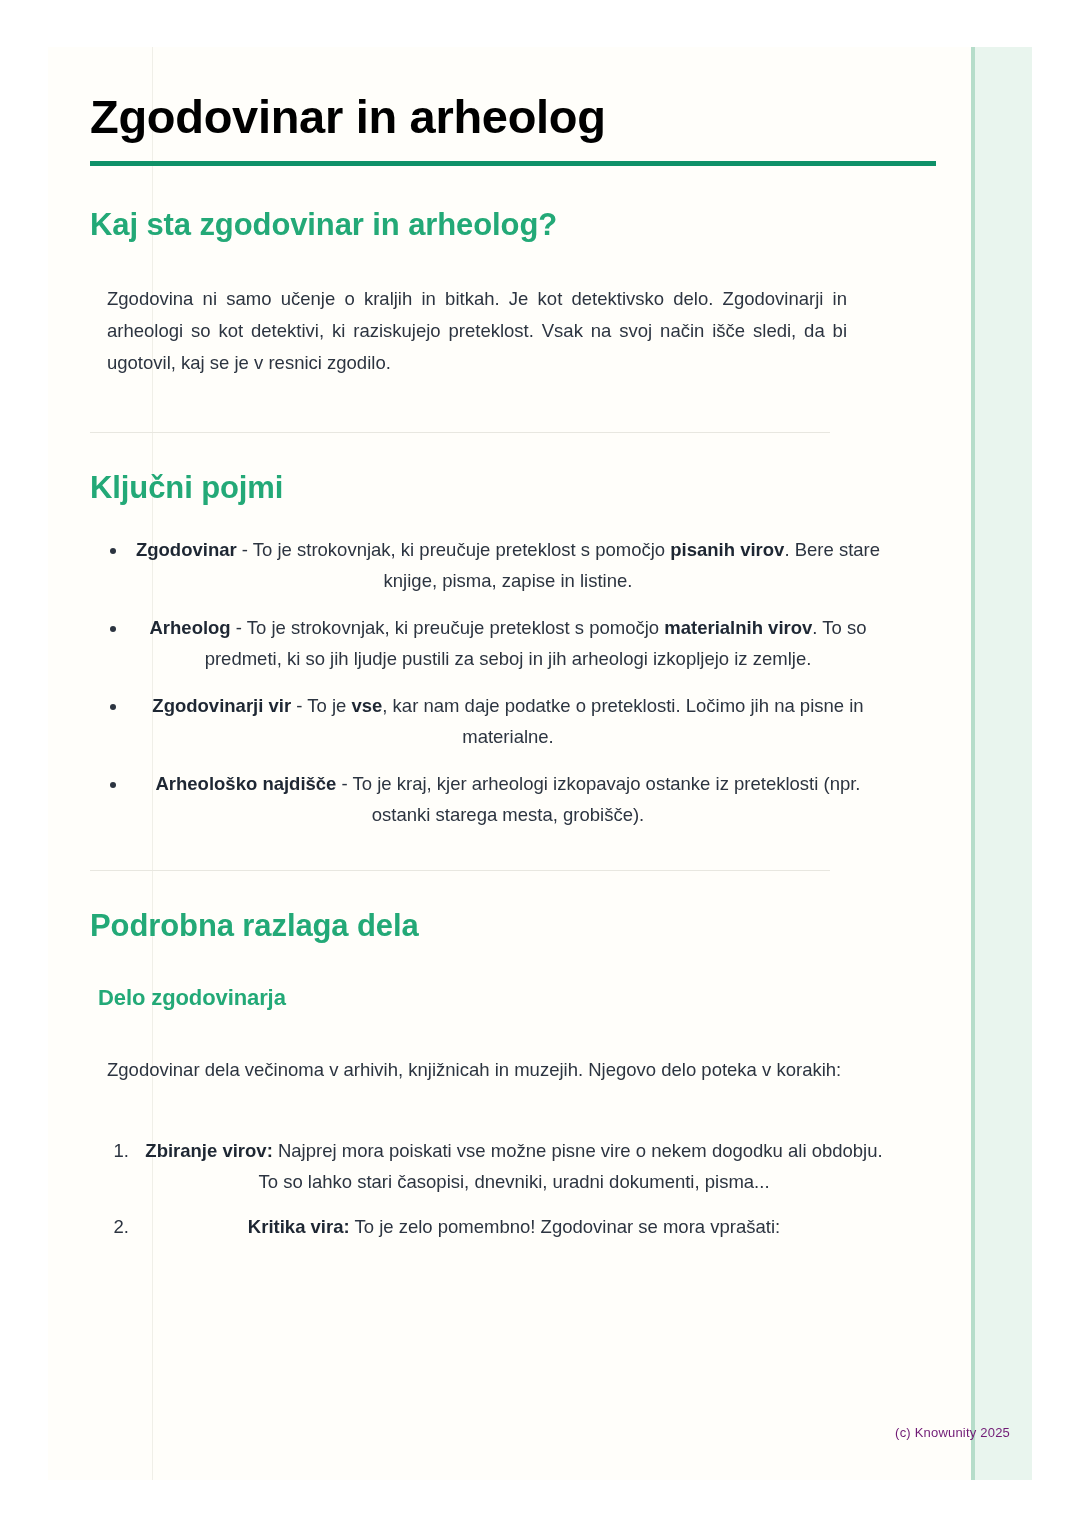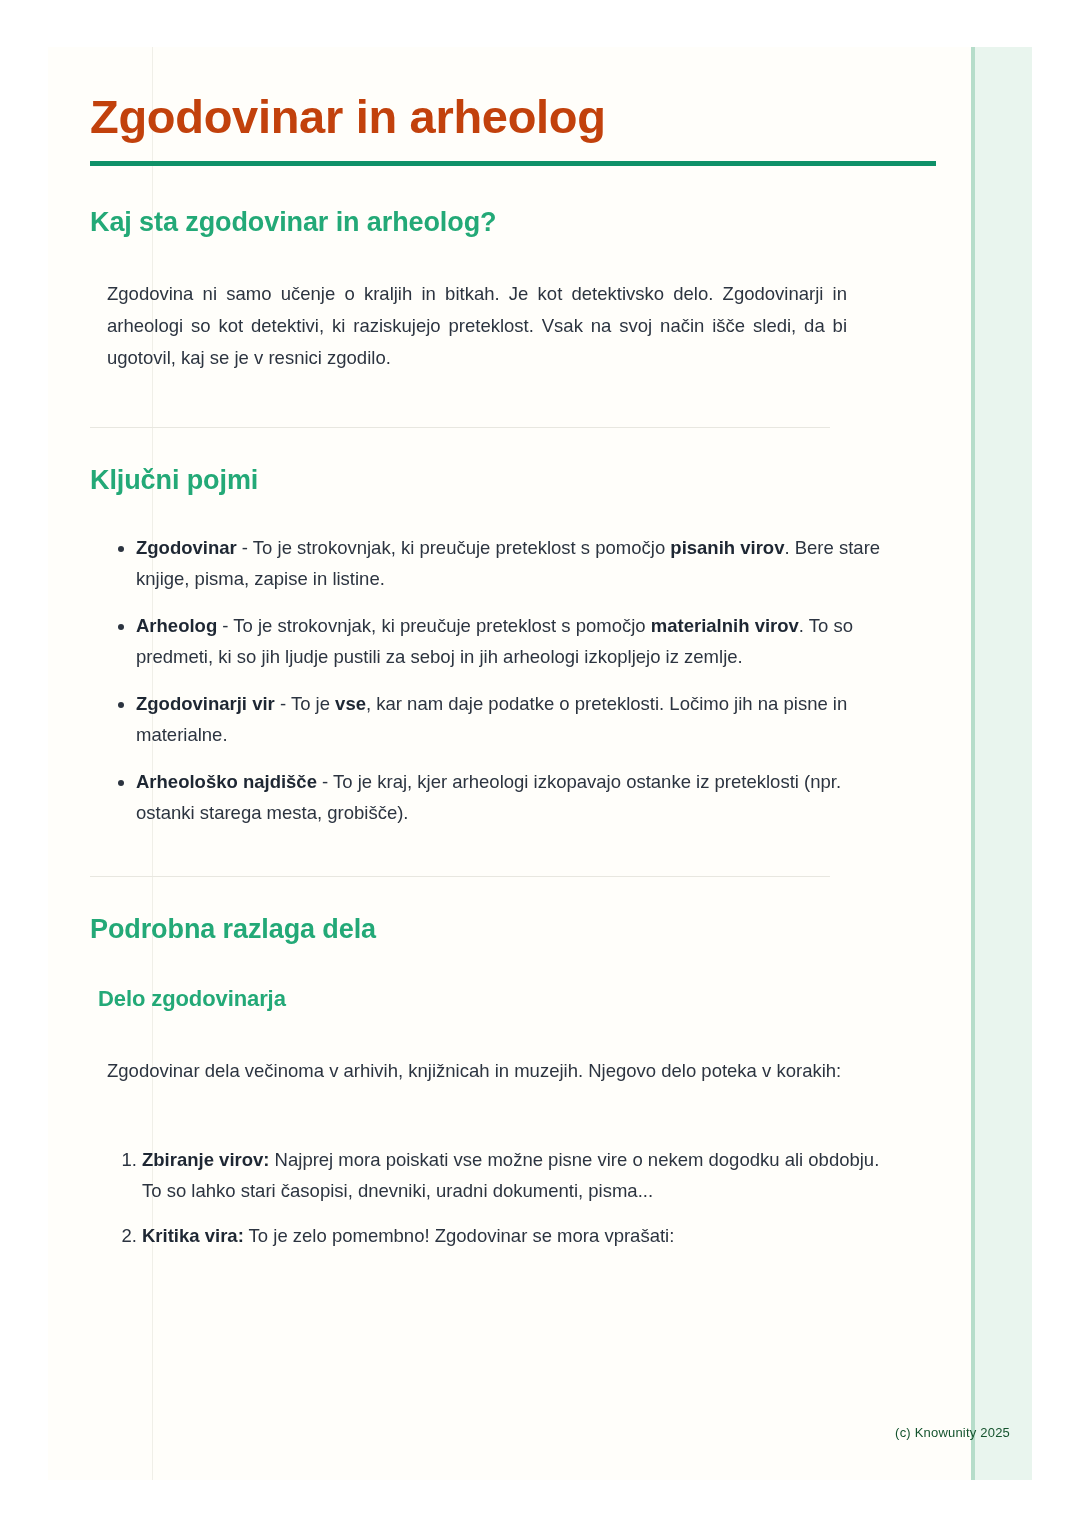--- a/index.html
+++ b/index.html
@@ -61,33 +61,33 @@
     width: 846px;
     padding-top: 44px;
     box-sizing: border-box;
   }
 
   h1.doc-title {
     margin: 0;
     font-size: 47px;
     line-height: 1.12;
     font-weight: 700;
-    color: #c2410c;
+    color: #000000;
     letter-spacing: -0.3px;
   }
   .title-underline {
     margin-top: 17px;
     height: 5px;
     width: 846px;
     background: #0f9168;
   }
 
   h2.section-title {
     margin: 0;
-    font-size: 27px;
+    font-size: 31px;
     line-height: 1.25;
     font-weight: 700;
     color: #23a977;
     letter-spacing: -0.1px;
   }
   h3.subsection-title {
     margin: 8px;
     font-size: 22px;
     line-height: 1.25;
     font-weight: 700;
@@ -105,23 +105,24 @@
   }
 
   hr.rule {
     border: none;
     border-top: 1px solid #e8e7e0;
     margin: 0;
     width: 740px;
   }
 
   ul.term-list, ol.step-list {
-    margin: 12px;
+    margin: 4px;
     padding-left: 34px;
     width: 760px;
+    text-align: center;
   }
   ul.term-list { list-style-type: disc; }
   ol.step-list { list-style-type: decimal; padding-left: 40px; }
 
   ul.term-list > li,
   ol.step-list > li {
     font-size: 18.5px;
     line-height: 1.68;
     color: #2c3440;
     margin-bottom: 16px;
@@ -152,21 +153,21 @@
   .sp-18 { height: 18px; }
   .sp-36 { height: 36px; }
   .sp-40 { height: 40px; }
 
   
   #footer-note {
     position: absolute;
     right: 22px;
     bottom: 40px;
     font-size: 13px;
-    color: #14532d;
+    color: #701a75;
     letter-spacing: 0.2px;
     white-space: nowrap;
   }
 </style>
 </head>
 <body>
 
 <div id="page">
 
   <div id="margin-rule"></div>

